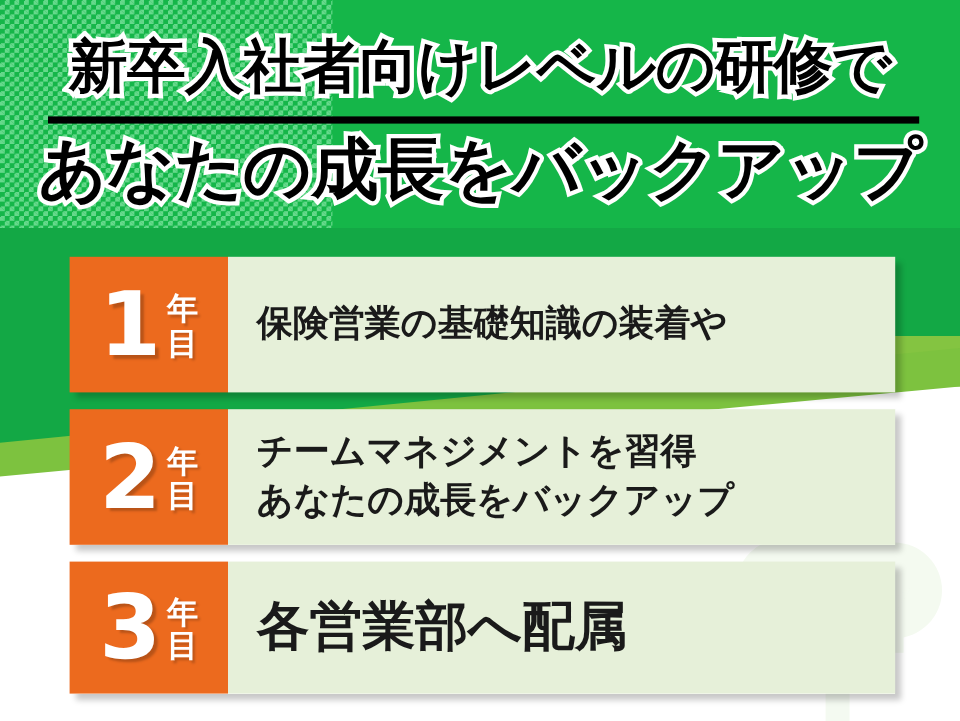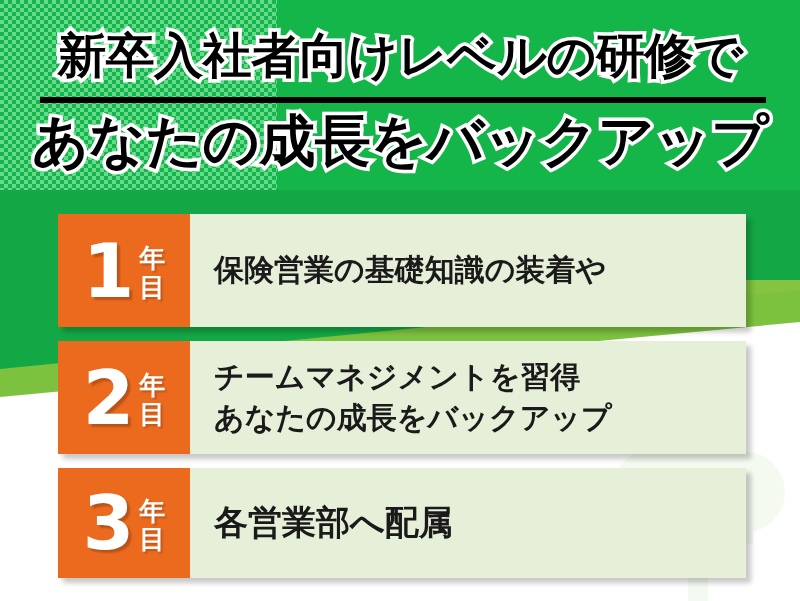--- a/index.html
+++ b/index.html
@@ -176,21 +176,21 @@
   }
   .row-text {
     color: #1a1a1a;
     font-weight: bold;
     font-size: 30px;
     line-height: 1.36;
     white-space: nowrap;
     font-family: "DejaVu Sans", "Liberation Sans", sans-serif;
   }
   .row-3 .row-text {
-    font-size: 34px;
+    font-size: 44px;
     line-height: 1.1;
   }
 </style>
 </head>
 <body>
 
 <div id="slide">
 
   <div class="bg-upper-solid"></div>
   <div class="bg-dots"></div>

